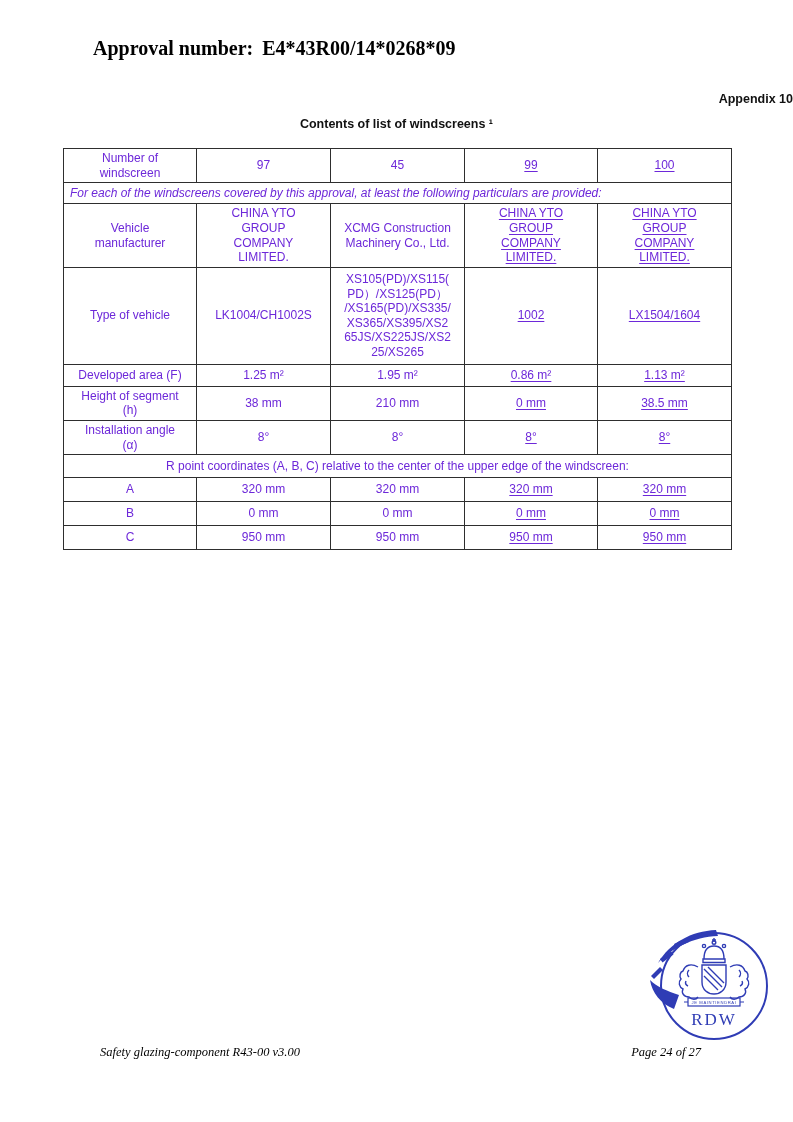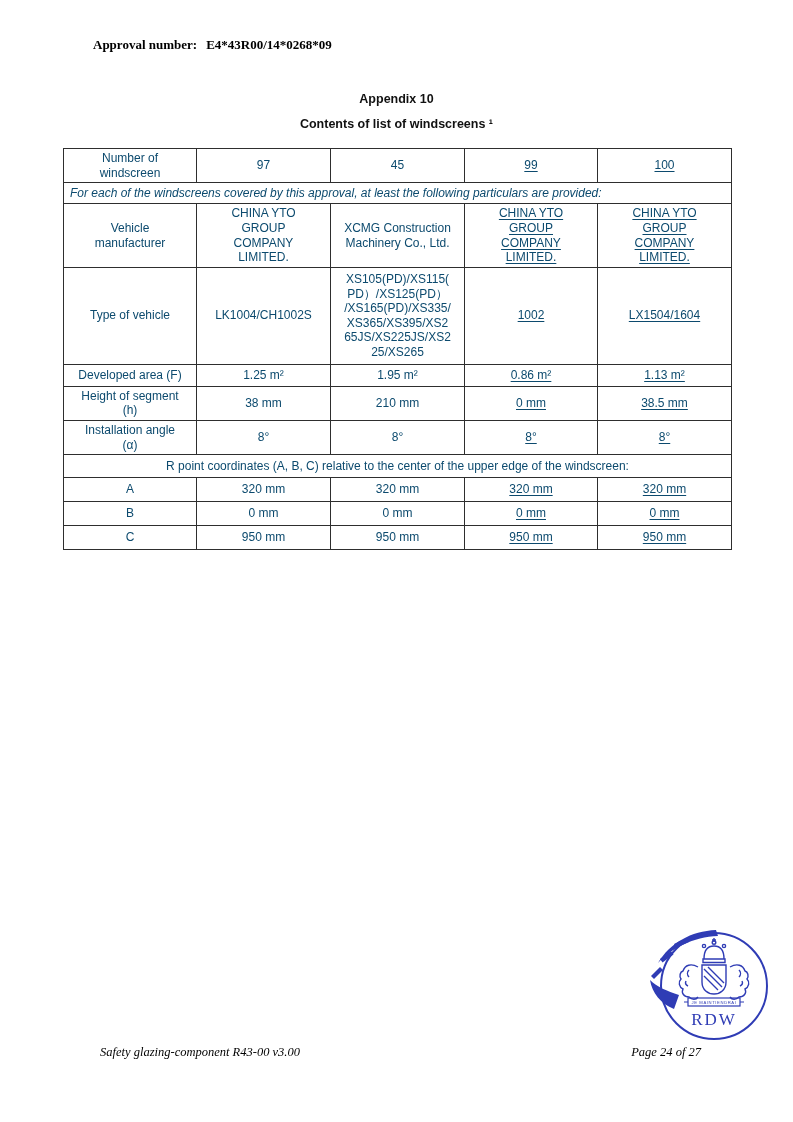--- a/index.html
+++ b/index.html
@@ -9,34 +9,34 @@
     width: 793px; height: 1122px;
     margin: 0 auto;
     background: #ffffff;
     font-family: "Liberation Sans", sans-serif;
     color: #1d1d1d;
     overflow: hidden;
   }
   .approval-line {
     position: absolute; left: 93px; top: 37px;
     font-family: "Liberation Serif", serif;
-    font-weight: bold; font-size: 13px; color: #000;
+    font-weight: bold; font-size: 20px; color: #000;
   }
   .approval-line .num { margin-left: 9px; }
   .doc-title, .doc-subtitle {
     position: absolute; left: 0; width: 100%;
     text-align: center; font-weight: bold; font-size: 12.5px; color: #111;
   }
-  .doc-title { top: 92px; }
+  .doc-title { top: 92px; text-align: right; }
   .doc-subtitle { top: 117px; }
   table.ws-table {
     position: absolute; left: 63px; top: 148px;
     width: 668px;
     border-collapse: collapse;
-    font-size: 12px; line-height: 1.22; color: #0c4a6e;
+    font-size: 12px; line-height: 1.22; color: #6d28d9;
     table-layout: fixed;
   }
   .ws-table td {
     border: 1.5px solid #2e2e2e;
     text-align: center; vertical-align: middle;
     padding: 2px 5px;
     white-space: pre-line;
     overflow: hidden;
   }
   .ws-table td.note-cell { text-align: left; padding-left: 6px; white-space: normal; }

